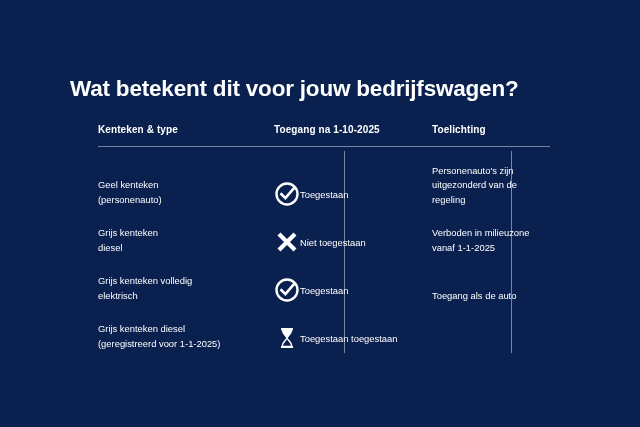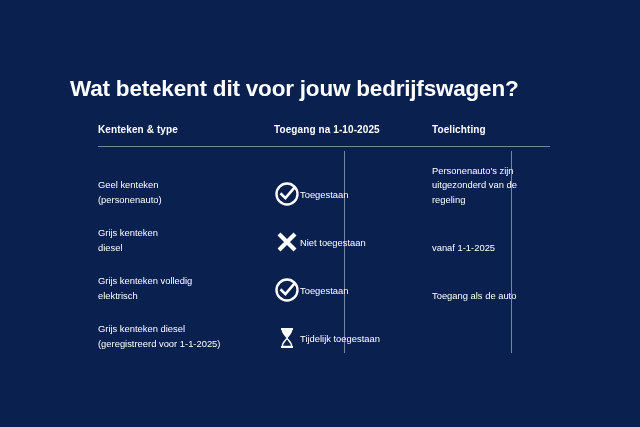--- a/index.html
+++ b/index.html
@@ -167,20 +167,21 @@
             <span class="icon">
               <svg viewBox="0 0 26 26" width="26" height="26" aria-hidden="true">
                 <path d="M5 5 L21 21 M21 5 L5 21" fill="none" stroke="#ffffff" stroke-width="4.2" stroke-linecap="butt"></path>
               </svg>
             </span>
             <span class="status-label">Niet toegestaan</span>
           </div>
         </div>
         <div class="col-c">
           <div class="cell-text">
+            <div>Verboden in milieuzone</div>
             <div>vanaf 1-1-2025</div>
           </div>
         </div>
       </div>
 
       <div class="row">
         <div class="col-a">
           <div class="cell-text">
             <div>Grijs kenteken volledig</div>
             <div>elektrisch</div>
@@ -213,20 +214,20 @@
         </div>
         <div class="col-b">
           <div class="status">
             <span class="icon">
               <svg viewBox="0 0 26 26" width="26" height="26" aria-hidden="true">
                 <path d="M7 4 H19 M7 22 H19" stroke="#ffffff" stroke-width="1.8" fill="none"></path>
                 <path d="M8.3 4.6 C8.3 9 13 11.6 13 13 C13 11.6 17.7 9 17.7 4.6 Z" fill="#ffffff" stroke="#ffffff" stroke-width="1.4"></path>
                 <path d="M8.3 21.4 C8.3 17 13 14.4 13 13 C13 14.4 17.7 17 17.7 21.4 Z" fill="none" stroke="#ffffff" stroke-width="1.4"></path>
               </svg>
             </span>
-            <span class="status-label">Tijdelijk toegestaan</span>
+            <span class="status-label">Toegestaan toegestaan</span>
           </div>
         </div>
       </div>
 
     </div>
   </div>
 </div>
 
 </body></html>

